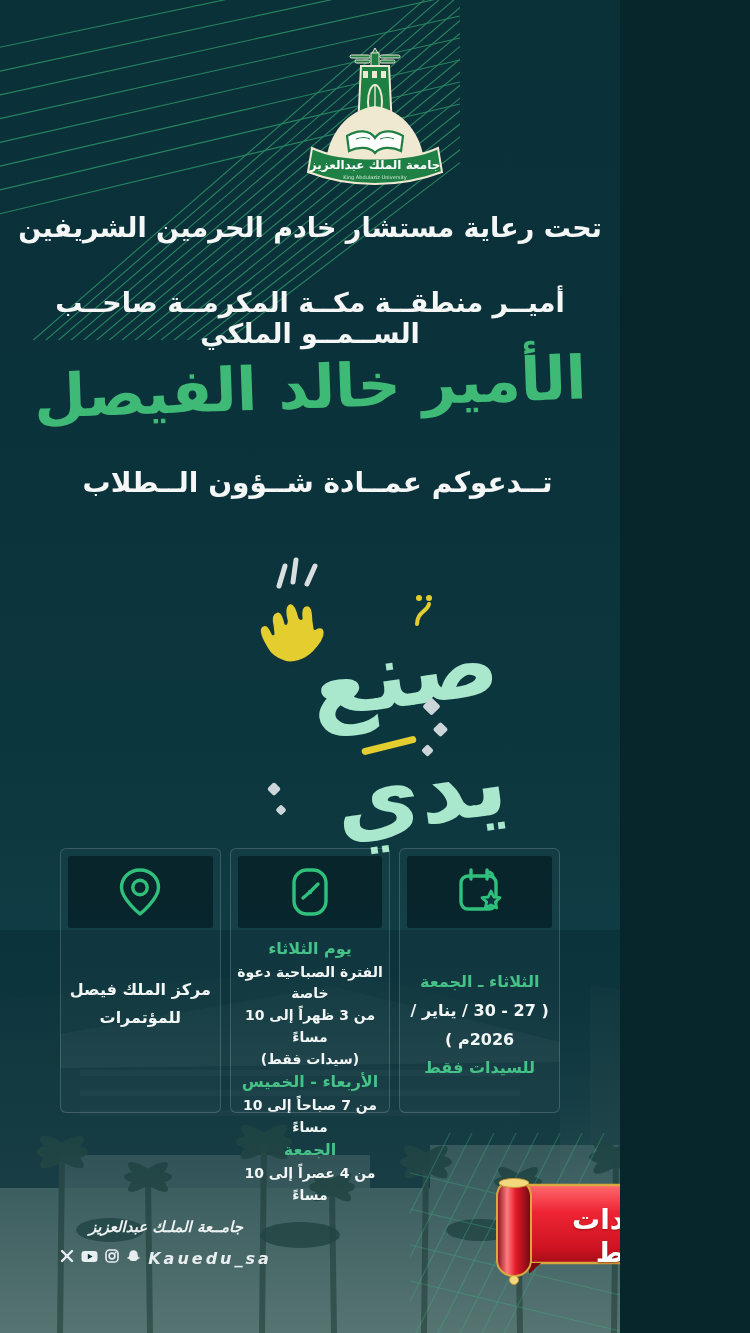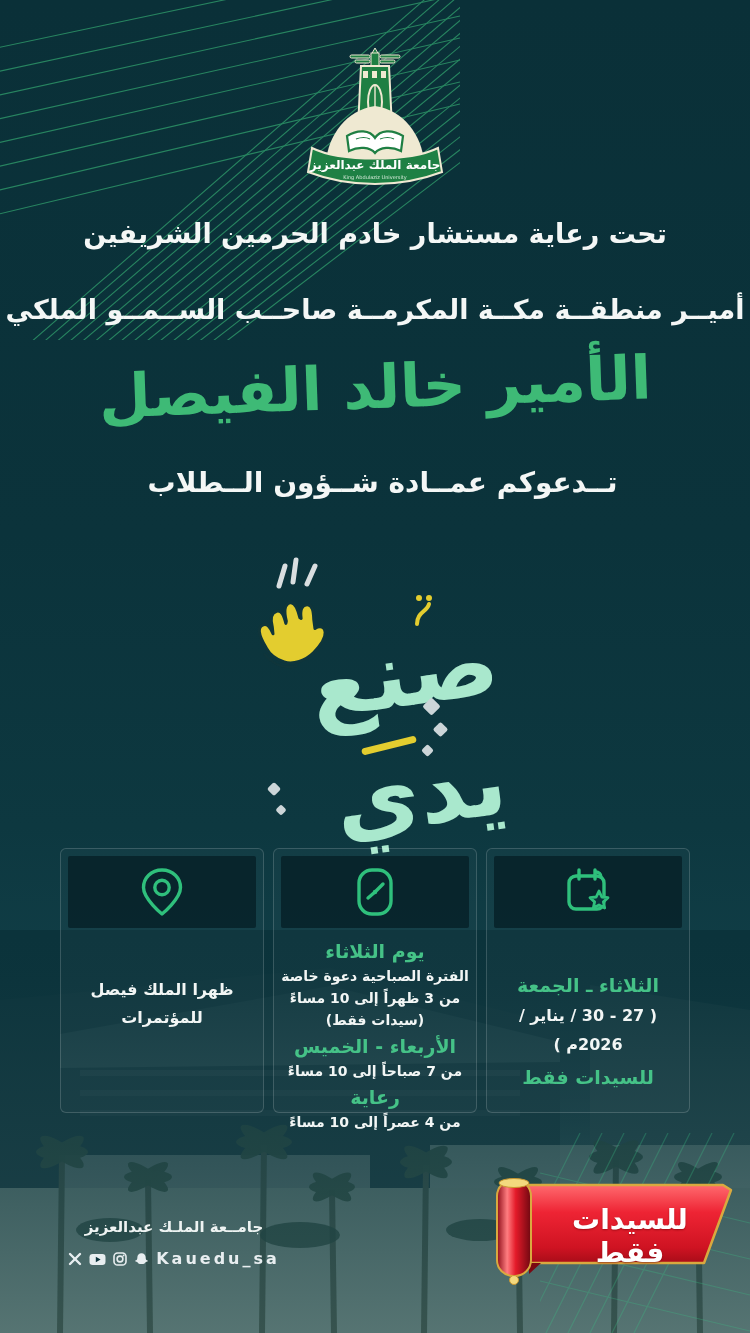--- a/index.html
+++ b/index.html
@@ -1,26 +1,26 @@
 <!DOCTYPE html>
 <html lang="ar"><head>
 <meta charset="utf-8">
 <style>
   html,body{margin:0;padding:0;background:#06262c;}
   .poster{
-    position:relative;width:750px;height:1333px;overflow:hidden;
+    position:relative;width:620px;height:1333px;overflow:hidden;
     background:linear-gradient(180deg,#0a3038 0%,#0b333b 40%,#0d3840 62%,#124049 78%,#0f3a42 100%);
     font-family:"DejaVu Sans","Liberation Sans",sans-serif;
   }
   .abs{position:absolute;}
   .ctr{left:0;right:0;text-align:center;direction:rtl;}
   
   .patron{color:#f4f7f6;font-weight:bold;font-size:27px;letter-spacing:.5px;}
-  .patron1{top:218px;}
-  .patron2{top:294px;}
+  .patron1{top:212px;}
+  .patron2{top:287px;}
   .prince{top:352px;color:#3eba76;font-size:60px;font-weight:bold;transform:rotate(-2deg);letter-spacing:2px;}
   .invite{color:#f4f7f6;font-weight:bold;font-size:28px;}
   .invite1{top:466px;margin-left:15px;}
   .invite2{top:512px;}
   .invite2 .num{color:#3ec07c;font-size:38px;vertical-align:-4px;margin-right:8px;font-weight:bold;}
   
   .logo{top:48px;left:300px;width:150px;height:146px;}
   
   .brand{top:552px;left:165px;width:430px;height:276px;}
   .brand-word{position:absolute;top:62px;right:18px;width:330px;text-align:center;direction:rtl;
@@ -34,35 +34,35 @@
   .d3{width:9px;height:9px;left:258px;top:194px;}
   .d4{width:10px;height:10px;left:104px;top:232px;}
   .d5{width:8px;height:8px;left:112px;top:254px;}
   .dash{position:absolute;left:196px;top:190px;width:56px;height:7px;border-radius:4px;background:#e3cd2f;transform:rotate(-14deg);}
   
   .cards{top:848px;left:60px;right:60px;height:265px;display:flex;gap:9px;direction:rtl;}
   .card{flex:1;border:1px solid rgba(255,255,255,.17);border-radius:6px;background:rgba(255,255,255,.025);box-sizing:border-box;}
   .card-head{height:72px;margin:7px;background:rgba(4,28,34,.72);display:flex;align-items:center;justify-content:center;border-radius:2px;}
   .card-body{text-align:center;direction:rtl;padding:2px 5px;}
   .cl{line-height:1.55;font-weight:bold;}
-  .g{color:#45c287;font-size:19px;}
+  .g{color:#45c287;font-size:16px;}
   .w{color:#f2f6f5;font-size:14px;}
   .body-loc{margin-top:46px;}
   .body-loc .w{font-size:16px;line-height:1.75;}
   .body-dates{margin-top:38px;}
   .body-dates .cl{line-height:1.8;}
   .body-dates .w{font-size:16px;}
   
   .ribbon{left:477px;top:1177px;width:262px;height:112px;}
   .ribbon-label{position:absolute;left:60px;right:16px;top:26px;text-align:center;direction:rtl;
     color:#ffffff;font-size:28px;font-weight:bold;text-shadow:0 1px 2px rgba(120,0,8,.6);}
   
-  .footer{left:60px;top:1218px;width:228px;text-align:center;}
+  .footer{left:52px;top:1218px;width:228px;text-align:center;font-style:italic;}
   .footer-univ{color:#eef3f2;font-weight:bold;font-size:15px;direction:rtl;letter-spacing:.5px;}
-  .footer-social{margin-top:13px;display:flex;align-items:center;justify-content:center;gap:7px;direction:ltr;}
+  .footer-social{margin-top:13px;display:flex;justify-content:center;gap:7px;direction:ltr;}
   .handle{color:#e8eef0;font-size:16px;font-weight:bold;letter-spacing:3px;}
   .sicon{display:inline-flex;}
 </style>
 </head>
 <body>
 
 <div class="poster">
 
   <svg class="abs" style="top:0;left:0;" width="460" height="340" viewBox="0 0 460 340">
     <g stroke="#2f9a6a" stroke-width="1.1" opacity="0.8" fill="none">
@@ -288,36 +288,36 @@
           <circle cx="28" cy="28" r="2.2" fill="#2fc07c"></circle>
         </svg>
       </div>
       <div class="card-body">
         <div class="cl g">يوم الثلاثاء</div>
         <div class="cl w">الفترة الصباحية دعوة خاصة</div>
         <div class="cl w">من 3 ظهراً إلى 10 مساءً</div>
         <div class="cl w">(سيدات فقط)</div>
         <div class="cl g">الأربعاء - الخميس</div>
         <div class="cl w">من 7 صباحاً إلى 10 مساءً</div>
-        <div class="cl g">رعاية</div>
+        <div class="cl g">الجمعة</div>
         <div class="cl w">من 4 عصراً إلى 10 مساءً</div>
       </div>
     </div>
 
     <div class="card">
       <div class="card-head">
         <svg width="56" height="56" viewBox="0 0 56 56">
           <g fill="none" stroke="#2fc07c" stroke-width="3.4" stroke-linecap="round" stroke-linejoin="round">
             <path d="M28 6 C17 6 9.5 14 9.5 23.5 C9.5 35 28 50 28 50 C28 50 46.5 35 46.5 23.5 C46.5 14 39 6 28 6 Z"></path>
             <circle cx="28" cy="23.5" r="7.2"></circle>
           </g>
         </svg>
       </div>
       <div class="card-body body-loc">
-        <div class="cl w">ظهرا الملك فيصل للمؤتمرات</div>
+        <div class="cl w">مركز الملك فيصل للمؤتمرات</div>
       </div>
     </div>
   </div>
 
   <div class="abs ribbon">
     <svg width="262" height="112" viewBox="0 0 262 112">
       <defs>
         <linearGradient id="rb" x1="0" y1="0" x2="0" y2="1">
           <stop offset="0" stop-color="#ff6a6e"></stop>
             <stop offset="0.35" stop-color="#ee2434"></stop>

